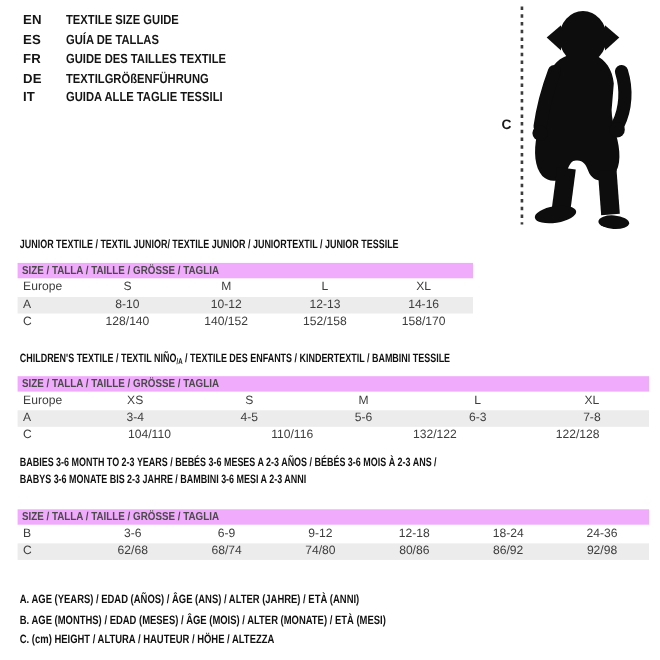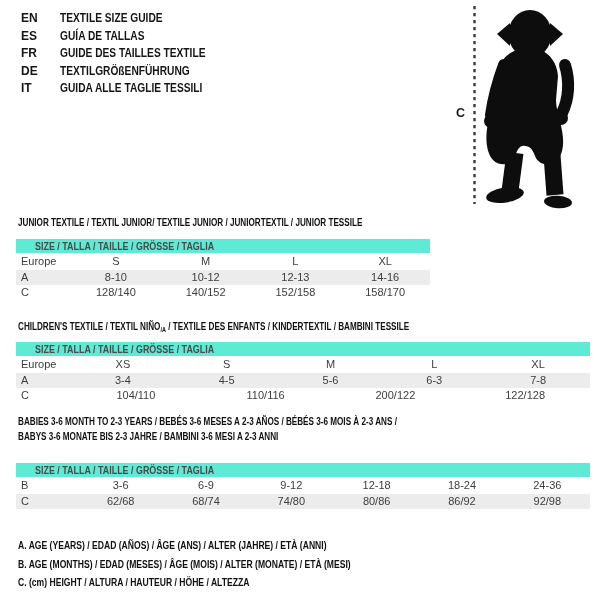--- a/index.html
+++ b/index.html
@@ -22,21 +22,21 @@
 
   
   .sec-title { position:absolute; left:18px; font-size:11px; font-weight:bold; color:#101010; line-height:15px; }
   .sec-title .cond { transform:scaleX(0.74); }
   .sub { font-size:7.5px; vertical-align:-2px; }
 
   
   .table { position:absolute; left:16px; }
   .t1 { width:414px; }
   .t23 { width:574px; }
-  .size-bar { height:14px; line-height:14px; background:#5eead4; color:#4a4a4a; font-size:10.5px; font-weight:bold; padding-left:19px; margin-bottom:1px; }
+  .size-bar { height:14px; line-height:14px; background:#f0abfc; color:#4a4a4a; font-size:10.5px; font-weight:bold; padding-left:4px; margin-bottom:1px; }
   .size-bar .cond { transform:scaleX(0.85); }
   .row { display:flex; height:15.5px; line-height:15.5px; font-size:11px; color:#3d3d3d; }
   .row .lbl { width:55px; padding-left:5px; box-sizing:border-box; }
   .t3row .lbl { width:62px; }
   .cell { flex:1; text-align:center; }
   .shaded { background:#ececec; }
 
   
   .notes { position:absolute; left:18px; top:536px; }
   .note-line { height:18.5px; line-height:18.5px; font-size:11px; font-weight:bold; color:#101010; }
@@ -139,21 +139,21 @@
       <span class="cell">3-4</span>
       <span class="cell">4-5</span>
       <span class="cell">5-6</span>
       <span class="cell">6-3</span>
       <span class="cell">7-8</span>
     </div>
     <div class="row">
       <span class="lbl">C</span>
       <span class="cell">104/110</span>
       <span class="cell">110/116</span>
-      <span class="cell">200/122</span>
+      <span class="cell">132/122</span>
       <span class="cell">122/128</span>
     </div>
   </div>
 
   <div class="sec-title" style="top:414px;">
     <div><span class="cond">BABIES 3-6 MONTH TO 2-3 YEARS / BEBÉS 3-6 MESES A 2-3 AÑOS / BÉBÉS 3-6 MOIS À 2-3 ANS /</span></div>
     <div><span class="cond">BABYS 3-6 MONATE BIS 2-3 JAHRE / BAMBINI 3-6 MESI A 2-3 ANNI</span></div>
   </div>
   <div class="table t23" style="top:463px;">
     <div class="size-bar">

